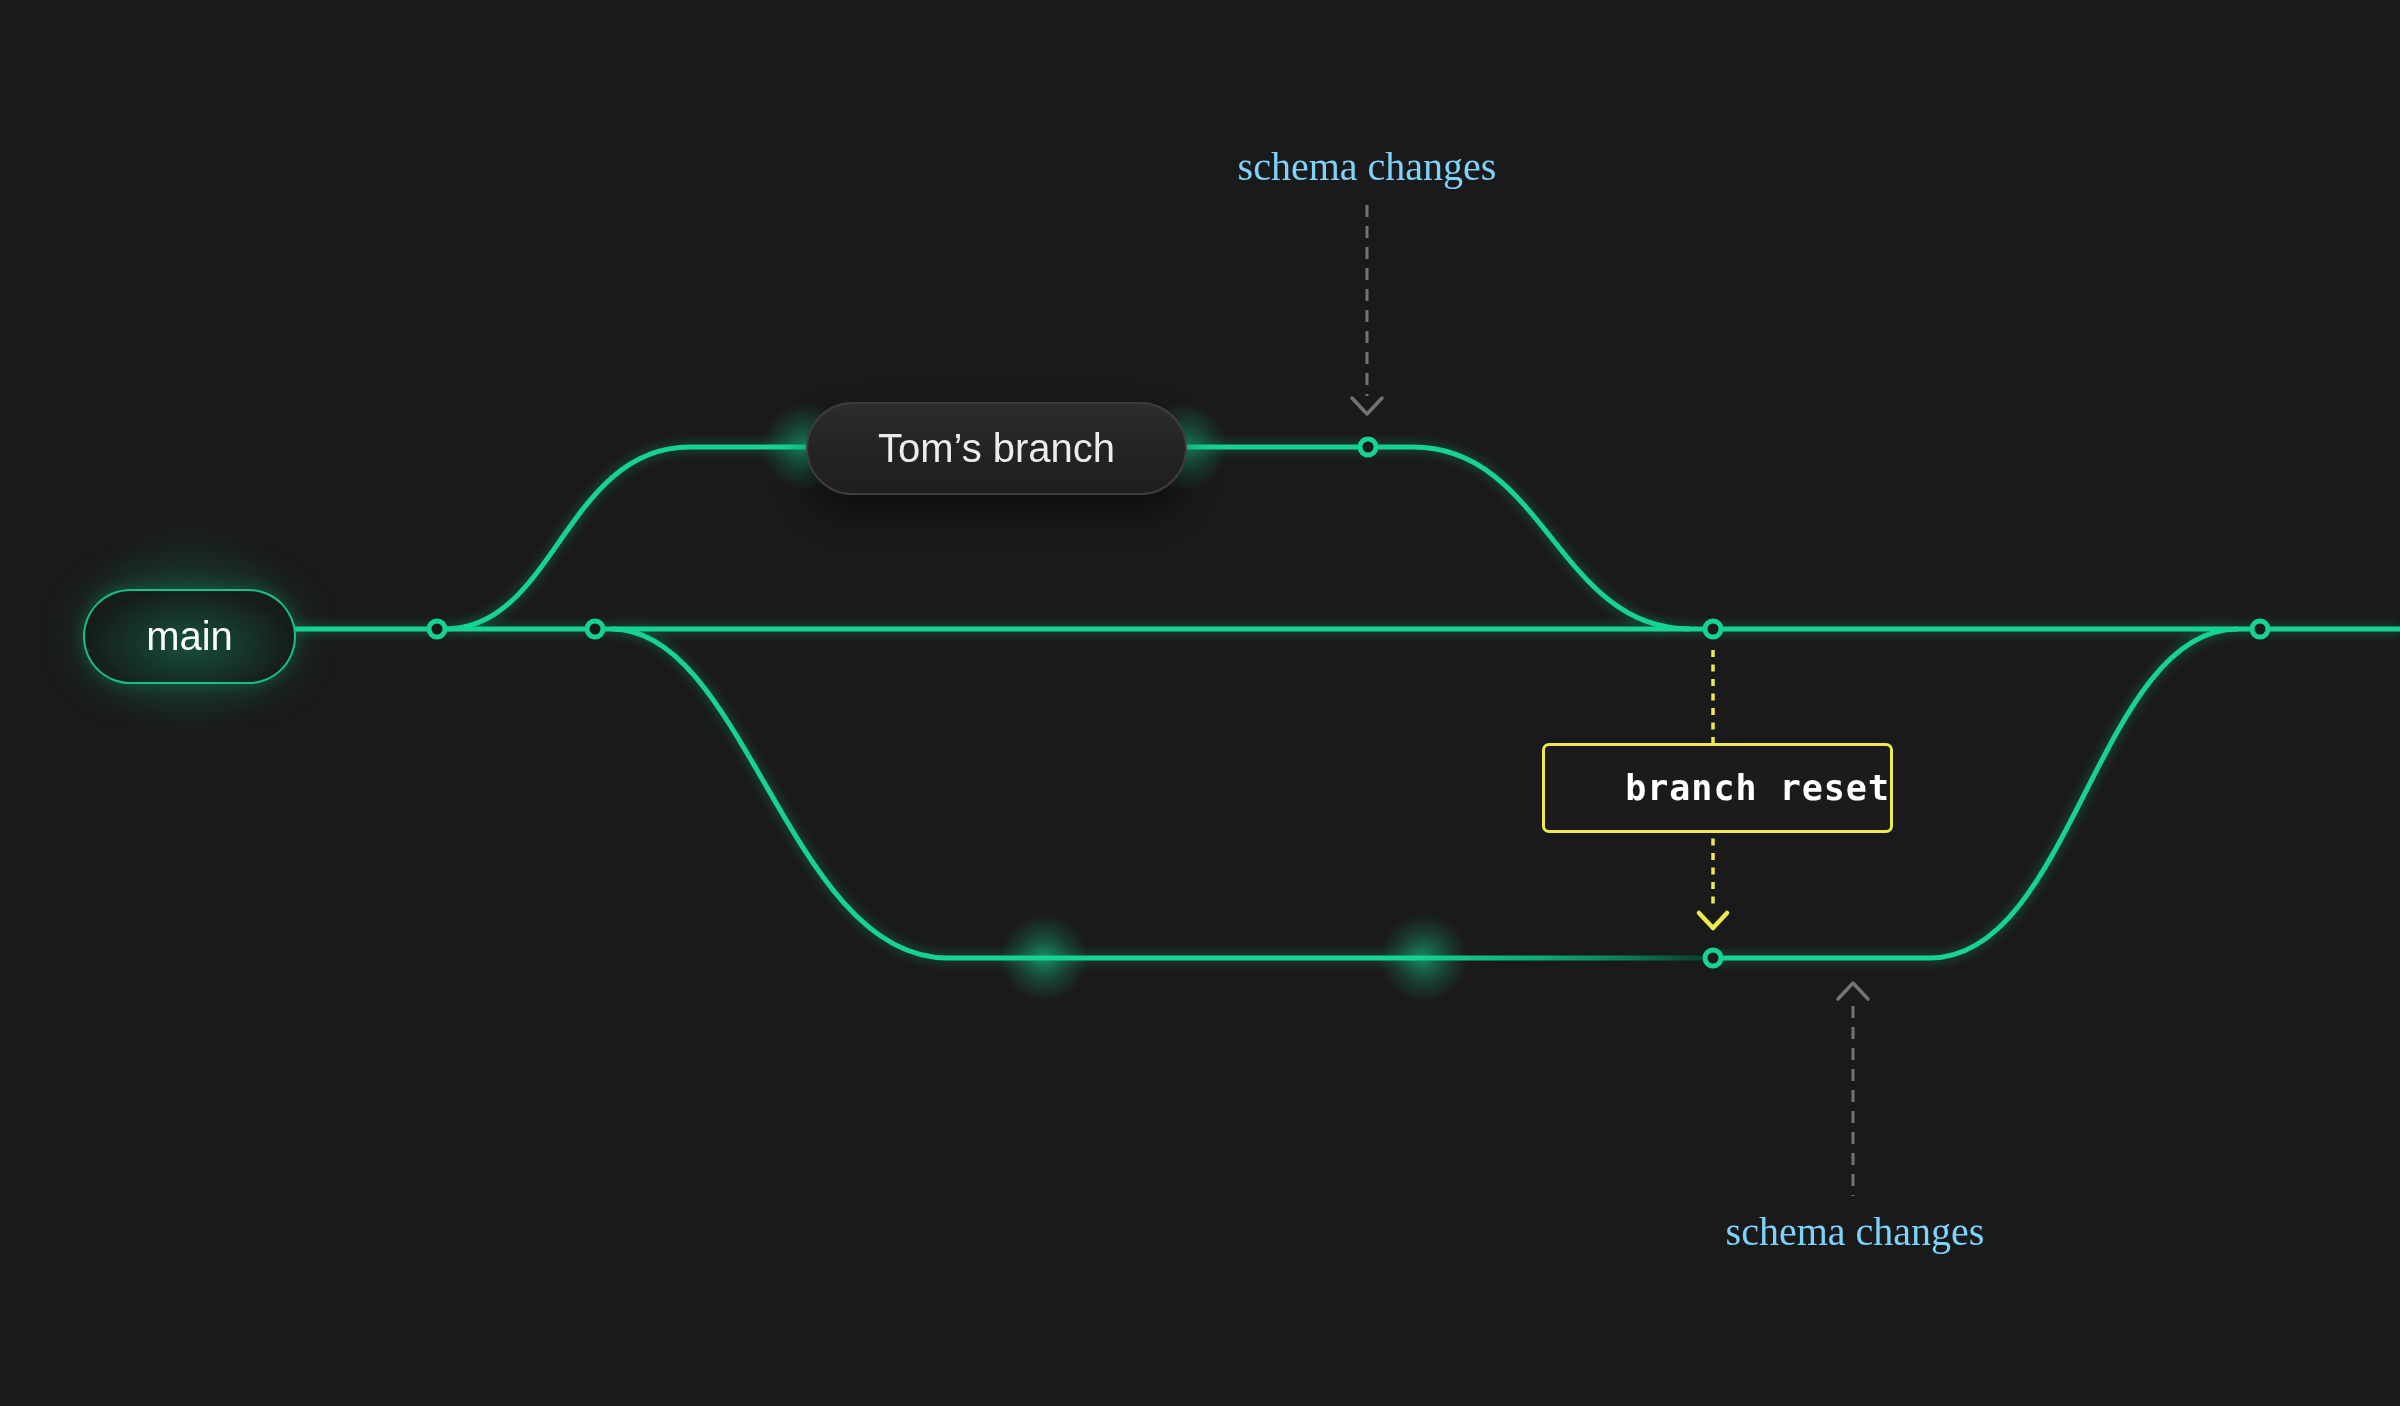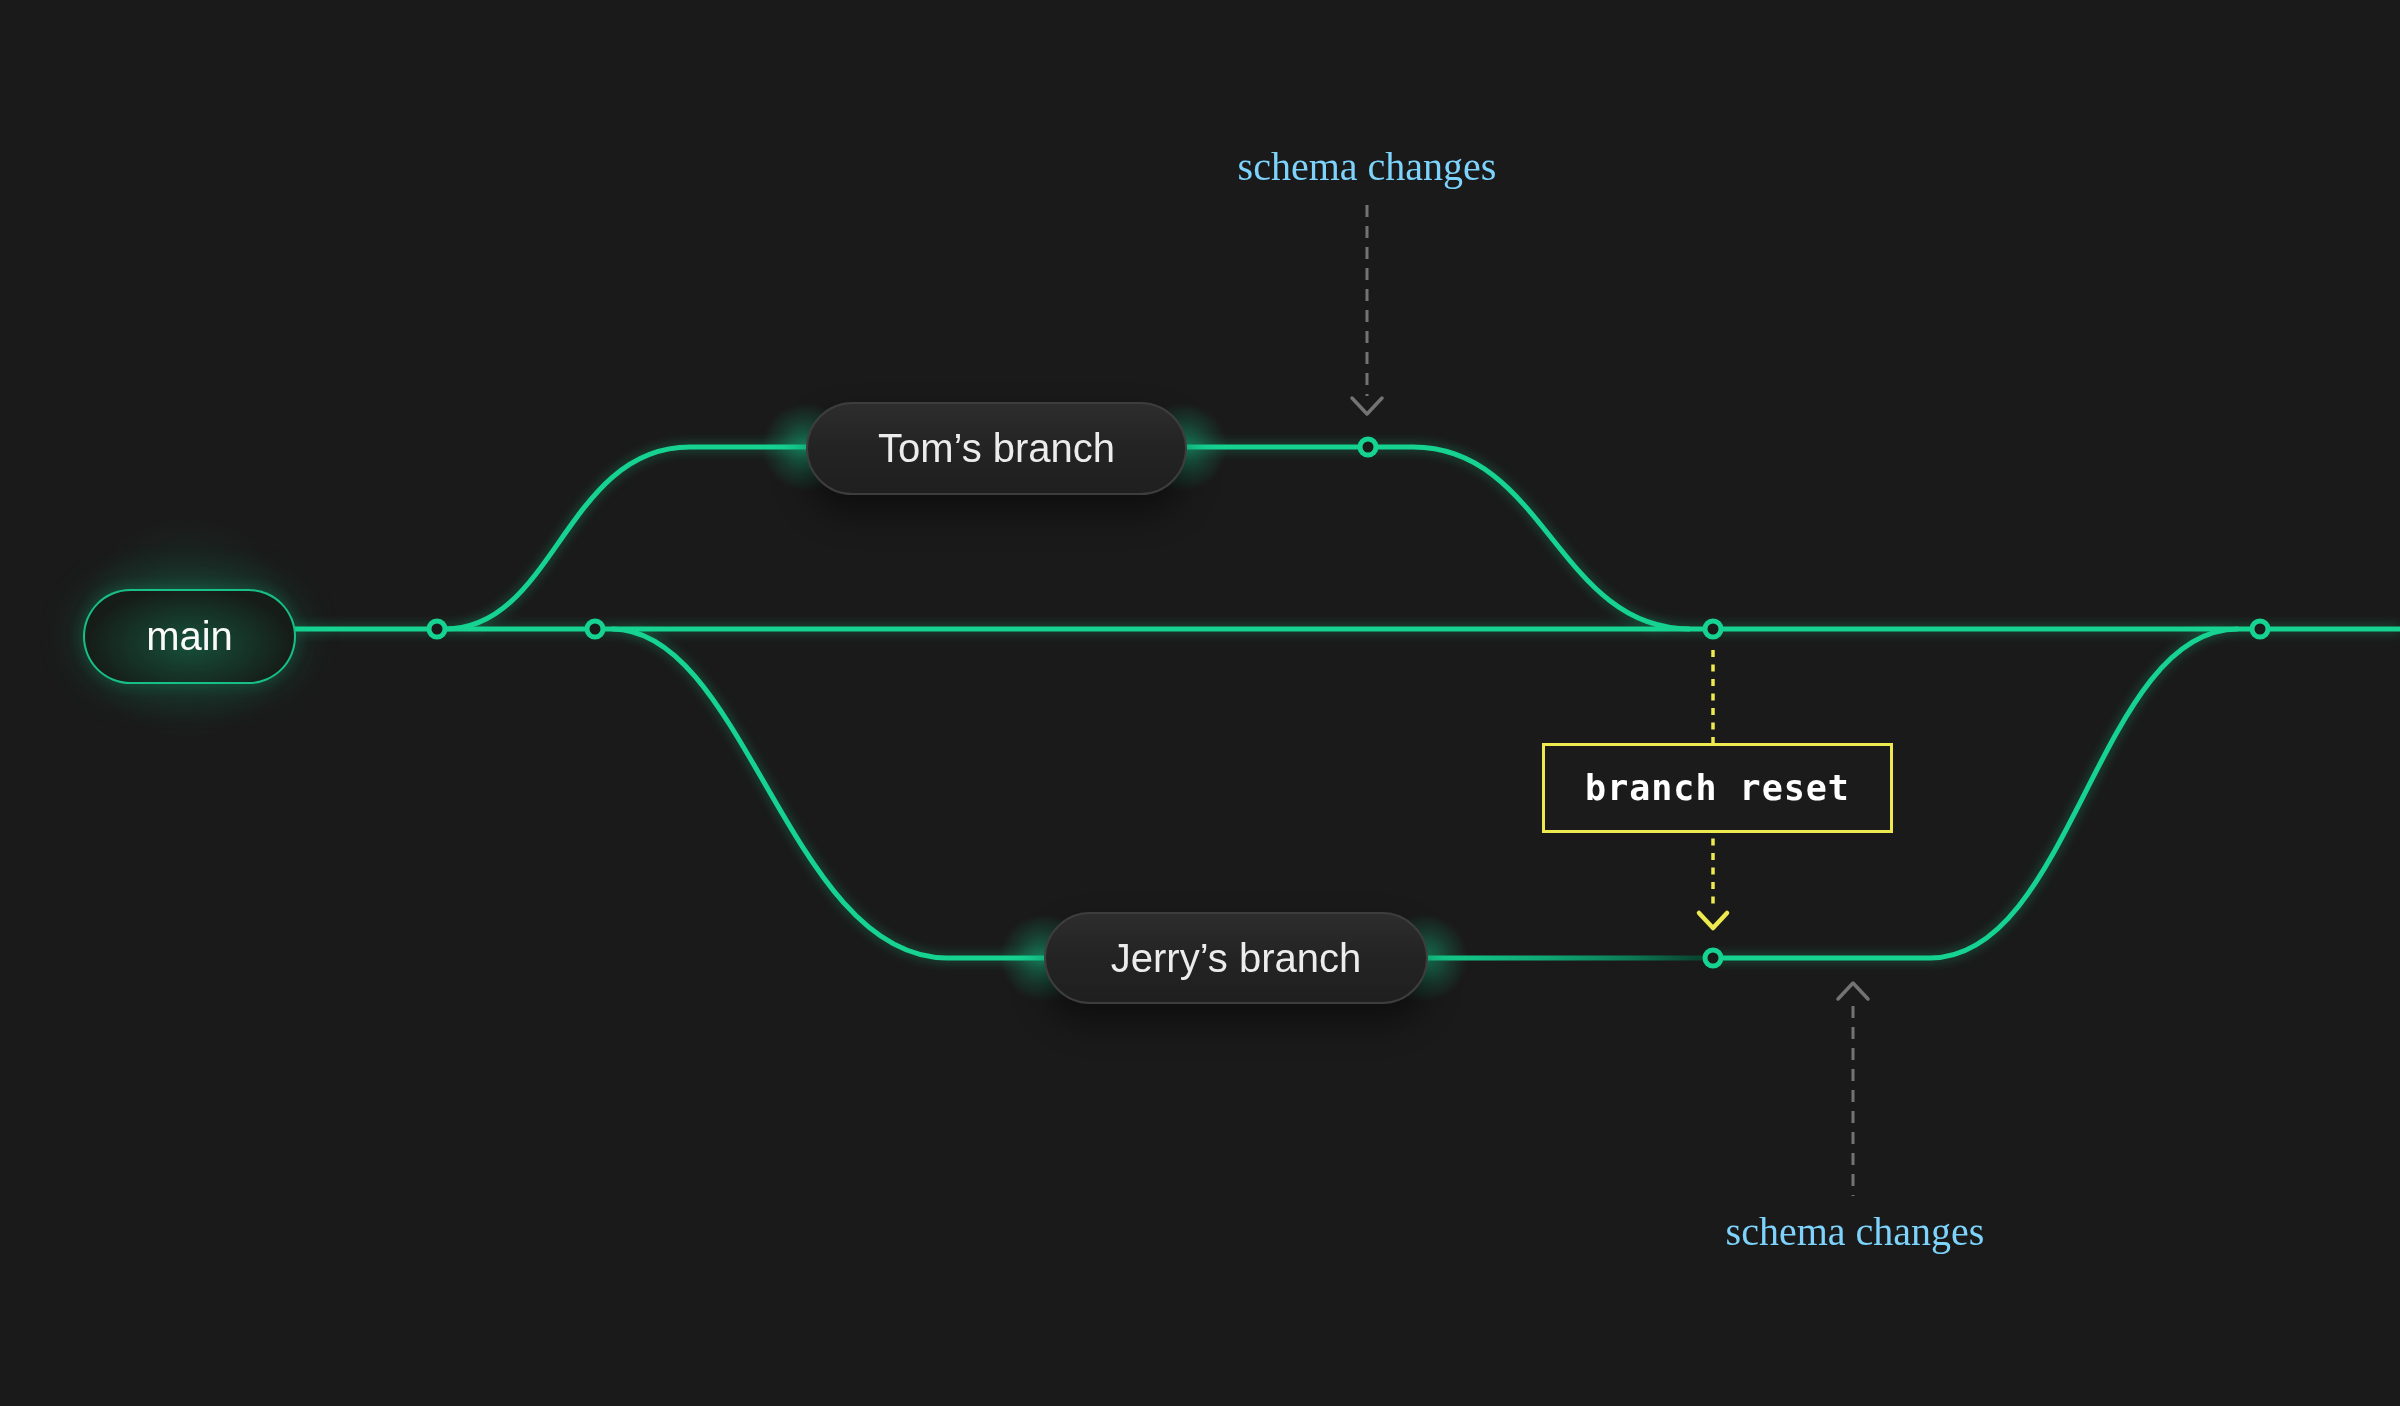--- a/index.html
+++ b/index.html
@@ -39,22 +39,22 @@
     border:2px solid rgba(23,210,146,.9);
     box-shadow:0 0 46px rgba(22,211,146,.22),0 0 16px rgba(22,211,146,.20);
     color:#fafafa;
     margin-top:6px;
   }
   .note{
     position:absolute;transform:translate(-50%,-50%);
     color:#7dd3fc;font-size:40px;white-space:nowrap;font-family:Liberation Serif, serif;
   }
   .reset-box{
-    position:absolute;display:flex;align-items:center;justify-content:center;
-    background:#1b1b1b;border:3px solid var(--yellow);border-radius:0;
+    position:absolute;display:flex;align-items:center;justify-content:flex-end;
+    background:#1b1b1b;border:3px solid var(--yellow);border-radius:7px;
     color:#ffffff;font-family:"DejaVu Sans Mono","Liberation Mono",monospace;
     font-weight:700;font-size:35px;letter-spacing:1px;white-space:nowrap;
   }
 </style>
 </head>
 <body>
 
 <div class="stage">
 
   <svg class="layer" width="2400" height="1406" viewBox="0 0 2400 1406">
@@ -115,23 +115,20 @@
   </svg>
 
   <div class="pill pill-main" style="left:83px;top:583px;width:209px;height:91px;">
     <span>main</span>
   </div>
 
   <div class="pill" style="left:806px;top:402px;width:377px;height:89px;">
     <span>Tom’s branch</span>
   </div>
 
-  <div class="pill" style="left:1044px;top:912px;width:380px;height:88px;">
-    <span>Jerry’s branch</span>
-  </div>
 
   <div class="reset-box" style="left:1542px;top:743px;width:345px;height:84px;">
     <span>branch reset</span>
   </div>
 
   <div class="note" style="left:1367px;top:166px;">schema changes</div>
 
   <div class="note" style="left:1855px;top:1231px;">schema changes</div>
 
 </div>

